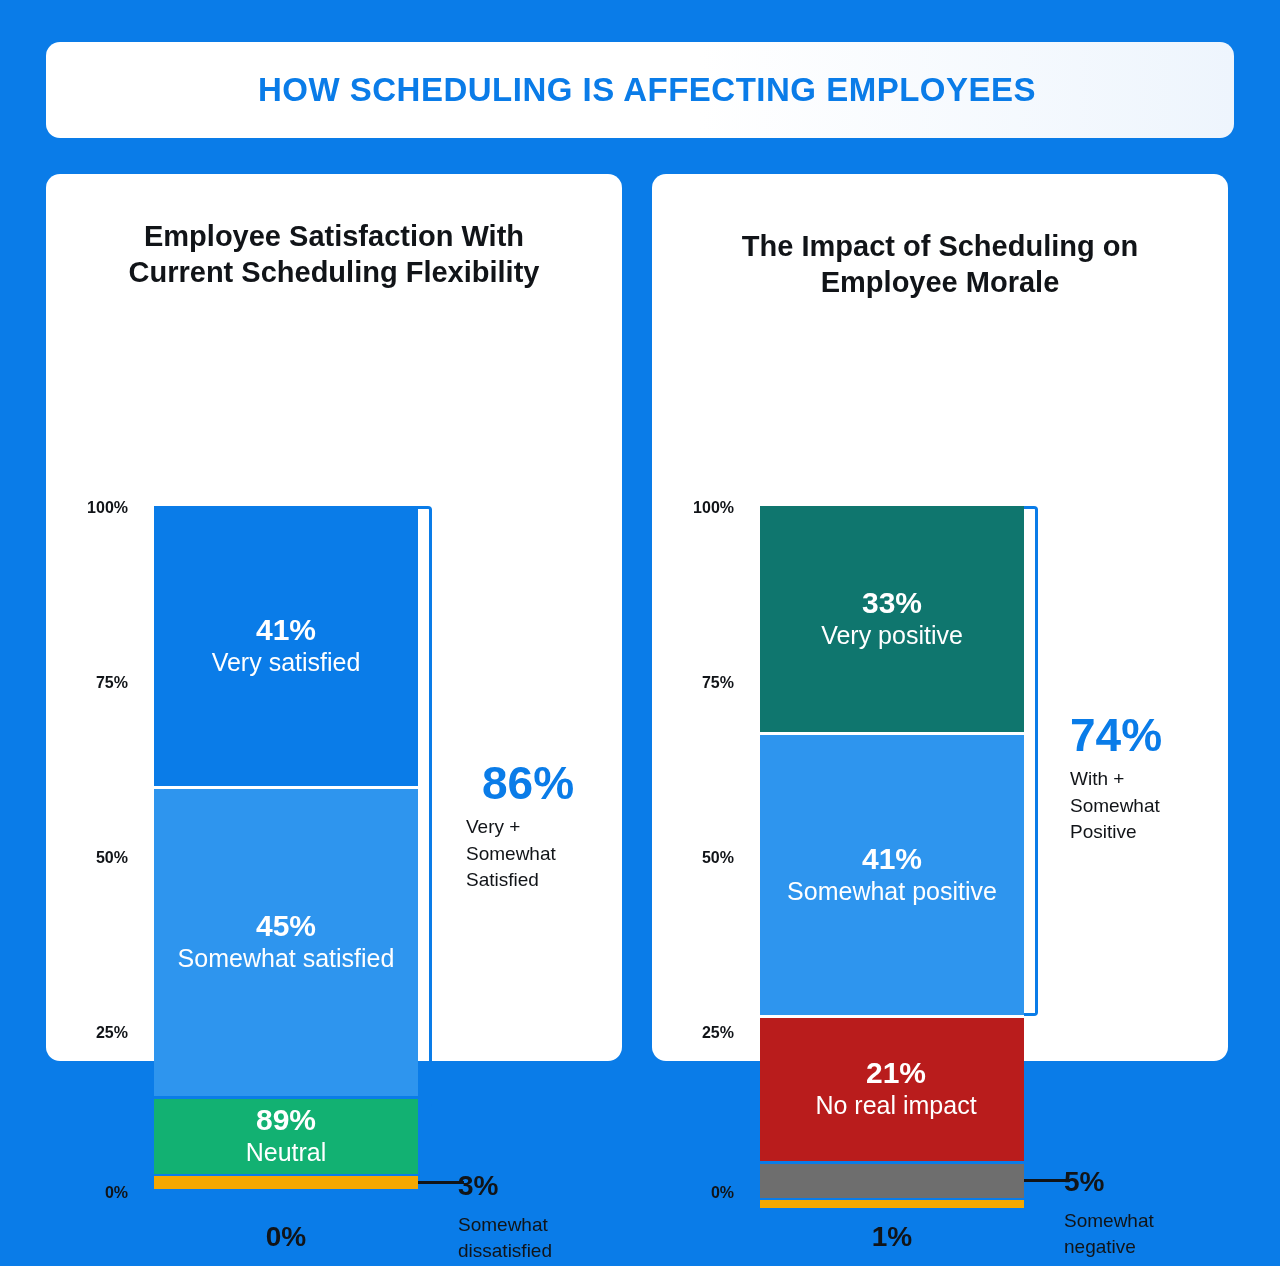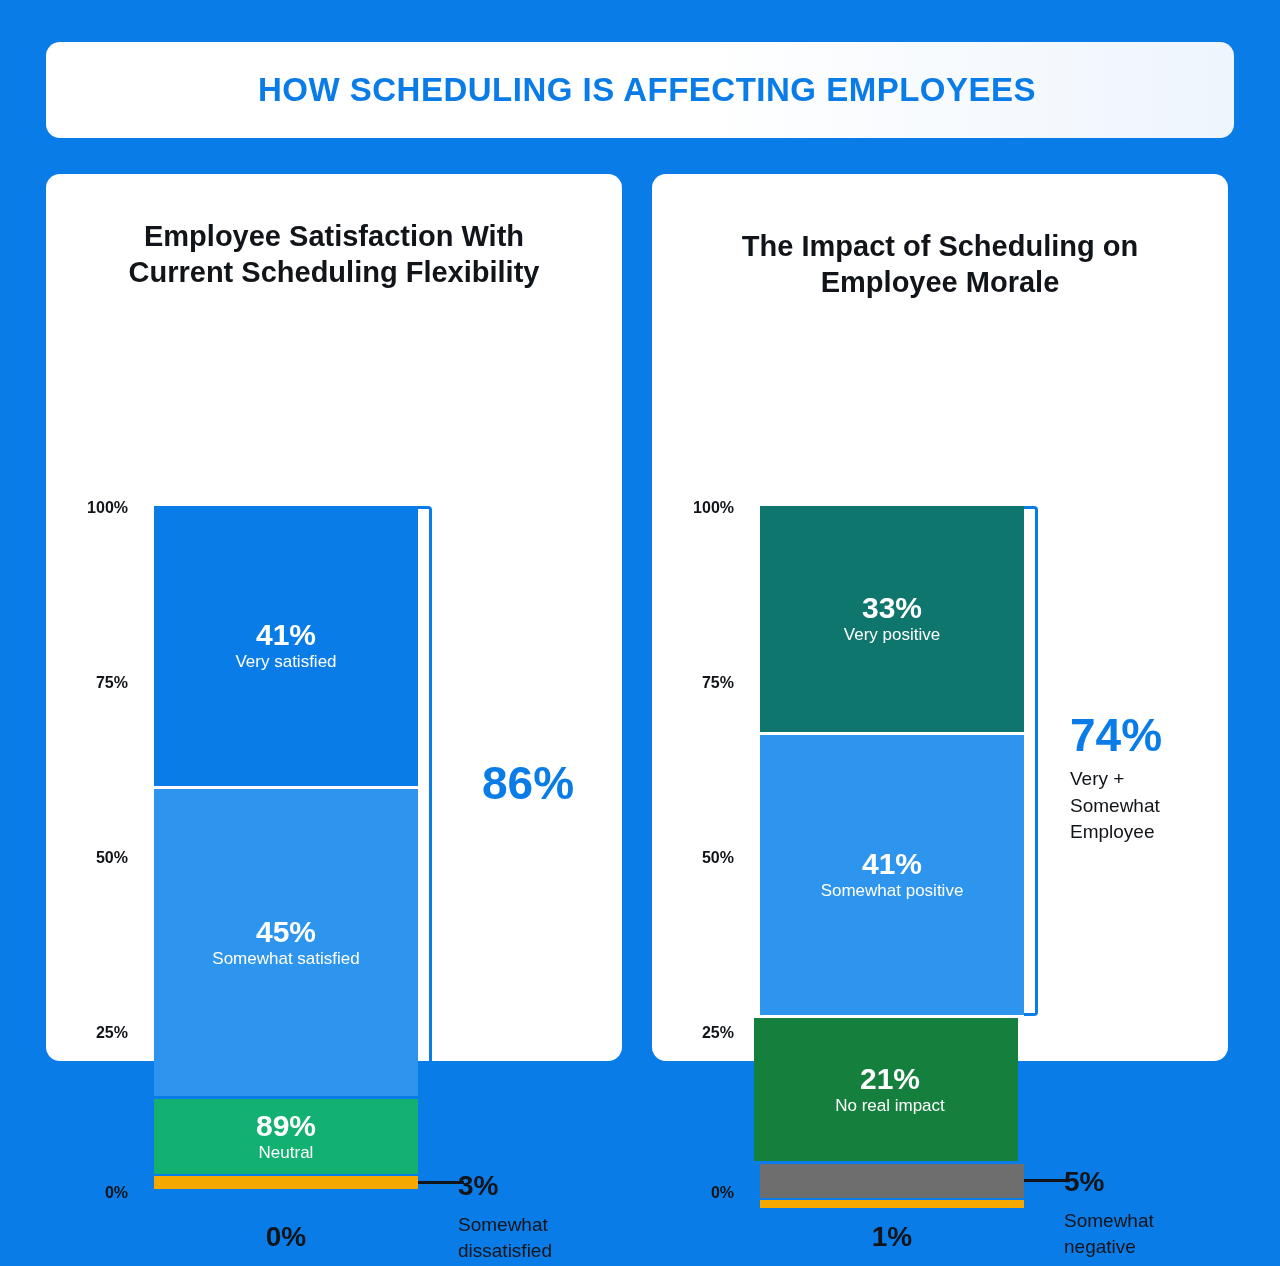--- a/index.html
+++ b/index.html
@@ -81,21 +81,21 @@
     align-items: center;
     justify-content: center;
     color: #ffffff;
   }
   .seg-pct {
     font-size: 30px;
     font-weight: bold;
     line-height: 1.1;
   }
   .seg-lbl {
-    font-size: 17px;
+    font-size: 25px;
     line-height: 1.35;
     margin-top: 0;
   }
 
   .callout-pct {
     position: absolute;
     color: #0A7CE8;
     font-size: 46px;
     font-weight: bold;
     line-height: 1;
@@ -166,20 +166,21 @@
           <div class="seg-lbl">Neutral</div>
         </div>
 
         <div style="position:absolute; left:108px; top:1002px; width:264px; height:13px; background:#F5A800;"></div>
 
         <div style="position:absolute; left:372px; top:1007px; width:46px; height:3px; background:#111418;"></div>
 
         <div class="bracket" style="left:372px; top:332px; height:602px;"></div>
 
         <div class="callout-pct" style="left:436px; top:586px;">86%</div>
+        <div class="callout-lbl" style="left:420px; top:640px; width:140px;">Very + Somewhat Satisfied</div>
 
         <div class="outside-pct" style="left:412px; top:997px;">3%</div>
         <div class="outside-lbl" style="left:412px; top:1038px; width:150px;">Somewhat dissatisfied</div>
 
         <div class="outside-pct" style="left:108px; top:1048px; width:264px; text-align:center;">0%</div>
         <div class="outside-lbl" style="left:108px; top:1090px; width:264px; text-align:center;">Very dissatisfied</div>
       </div>
     </div>
 
     <div class="panel">
@@ -196,35 +197,35 @@
         <div class="bar-seg" style="left:108px; top:332px; width:264px; height:226px; background:#0f766e;">
           <div class="seg-pct">33%</div>
           <div class="seg-lbl">Very positive</div>
         </div>
 
         <div class="bar-seg" style="left:108px; top:561px; width:264px; height:280px; background:#2E95EE;">
           <div class="seg-pct">41%</div>
           <div class="seg-lbl">Somewhat positive</div>
         </div>
 
-        <div class="bar-seg" style="left:102px; top:844px; width:264px; height:143px; background:#15803d;padding-left:8px;">
+        <div class="bar-seg" style="left:108px; top:844px; width:264px; height:143px; background:#b91c1c;padding-left:8px;">
           <div class="seg-pct">21%</div>
           <div class="seg-lbl">No real impact</div>
         </div>
 
         <div style="position:absolute; left:108px; top:990px; width:264px; height:34px; background:#6E6E6E;"></div>
 
         <div style="position:absolute; left:108px; top:1026px; width:264px; height:8px; background:#F5A800;"></div>
 
         <div style="position:absolute; left:372px; top:1005px; width:46px; height:3px; background:#111418;"></div>
 
         <div class="bracket" style="left:372px; top:332px; height:510px;"></div>
 
         <div class="callout-pct" style="left:418px; top:538px;">74%</div>
-        <div class="callout-lbl" style="left:418px; top:592px; width:125px;">Very + Somewhat Employee</div>
+        <div class="callout-lbl" style="left:418px; top:592px; width:125px;">With + Somewhat Positive</div>
 
         <div class="outside-pct" style="left:412px; top:993px;">5%</div>
         <div class="outside-lbl" style="left:412px; top:1034px; width:140px;">Somewhat negative</div>
 
         <div class="outside-pct" style="left:108px; top:1048px; width:264px; text-align:center;">1%</div>
         <div class="outside-lbl" style="left:108px; top:1090px; width:264px; text-align:center;">Very negative</div>
       </div>
     </div>
 
   </div>

